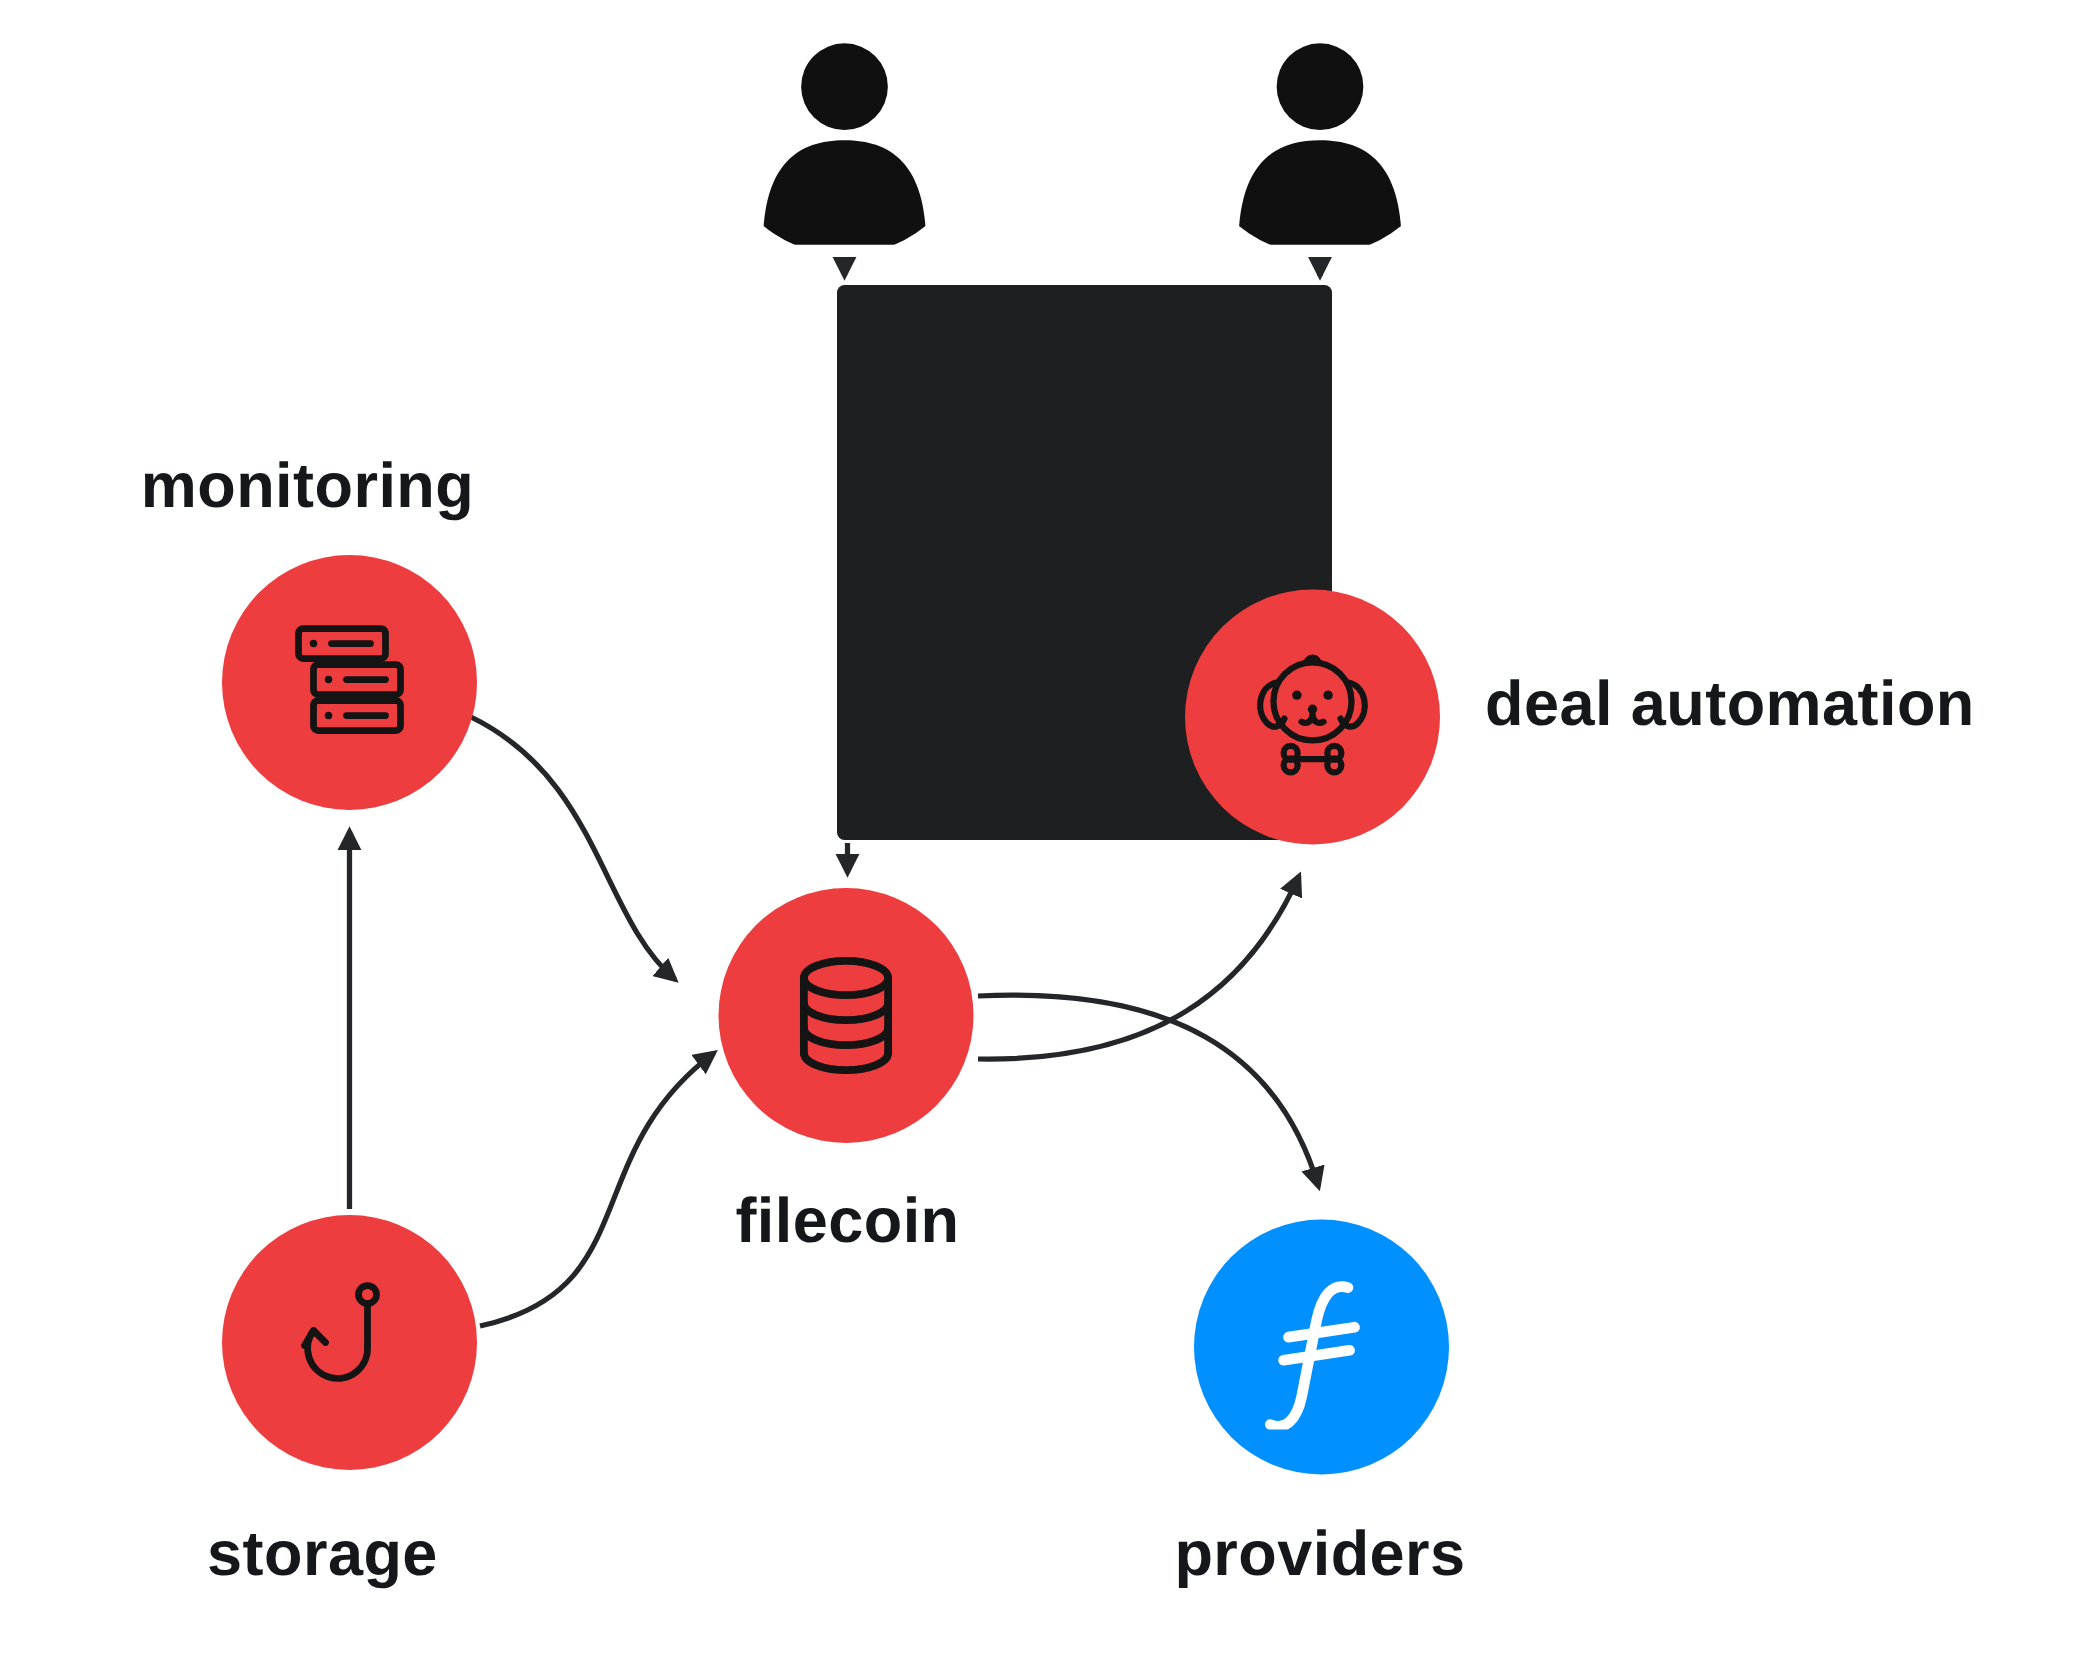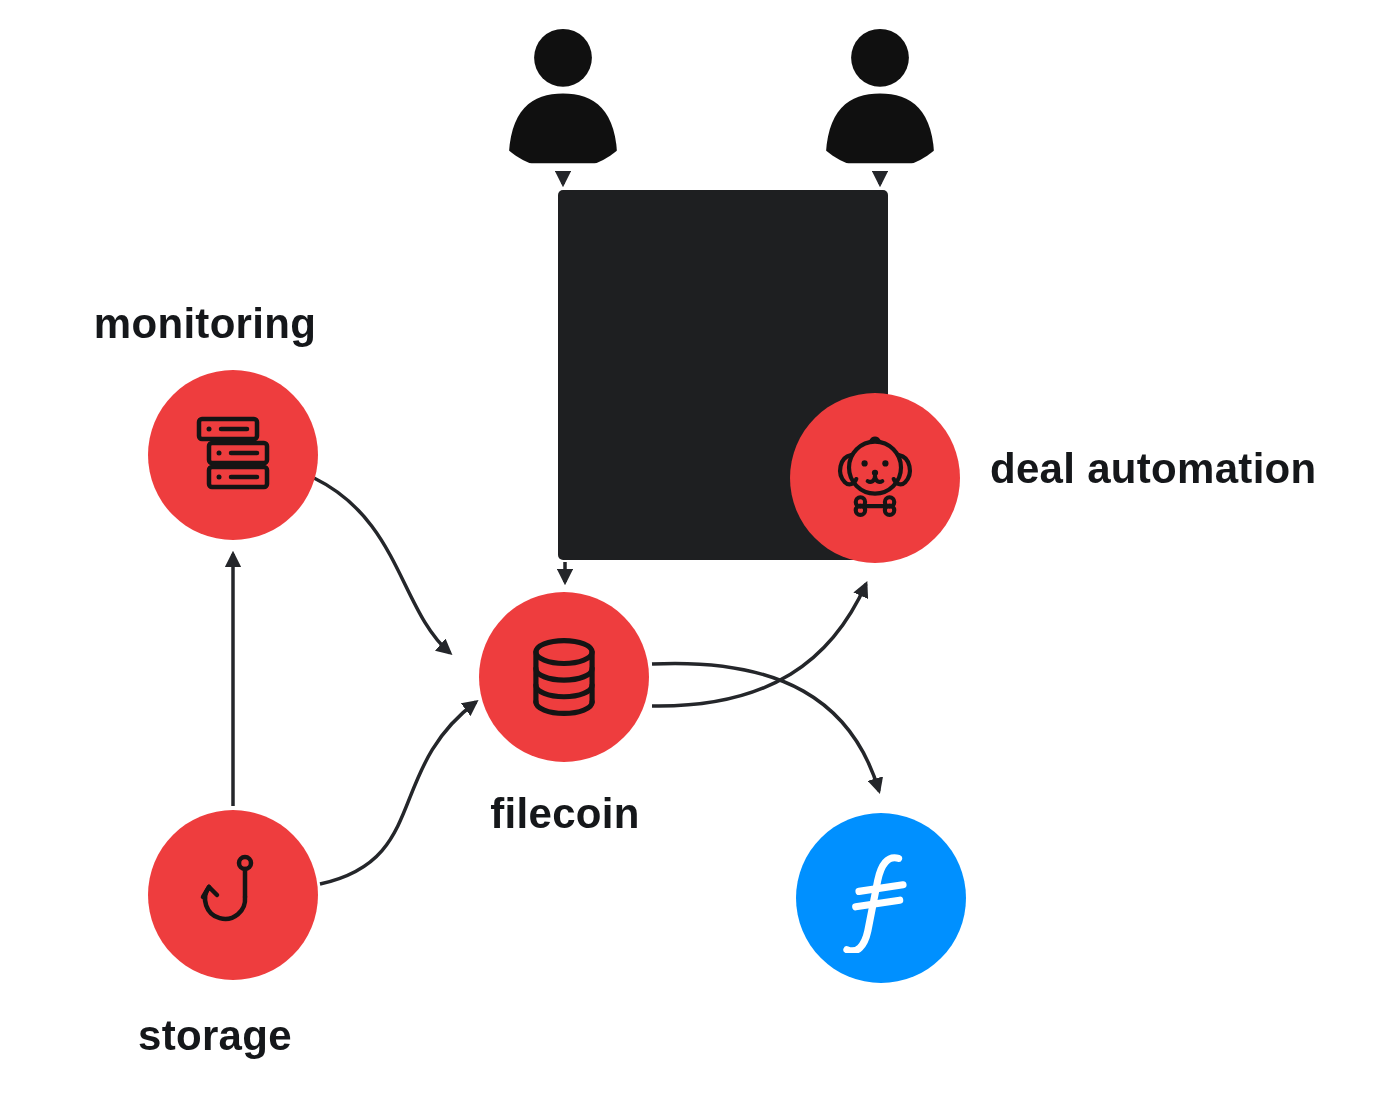--- a/index.html
+++ b/index.html
@@ -135,15 +135,16 @@
   <div class="label lbl-webhooks">storage</div>
 
   <div class="node blue pos-filecoin">
     <svg class="icon" width="110" height="110" viewBox="0 0 100 100" fill="none" stroke="#ffffff" stroke-width="6.5" stroke-linecap="round" stroke-linejoin="round">
       <path d="M66 14 C56 11 50 20 47 34 L38 80 C35 94 28 101 19 97"></path>
       <path d="M30 44 L70 38"></path>
       <path d="M27 58 L67 52"></path>
     </svg>
   </div>
   <div class="label lbl-filecoin">
+    <div>providers</div>
   </div>
 
 </div>
 
 </body></html>

